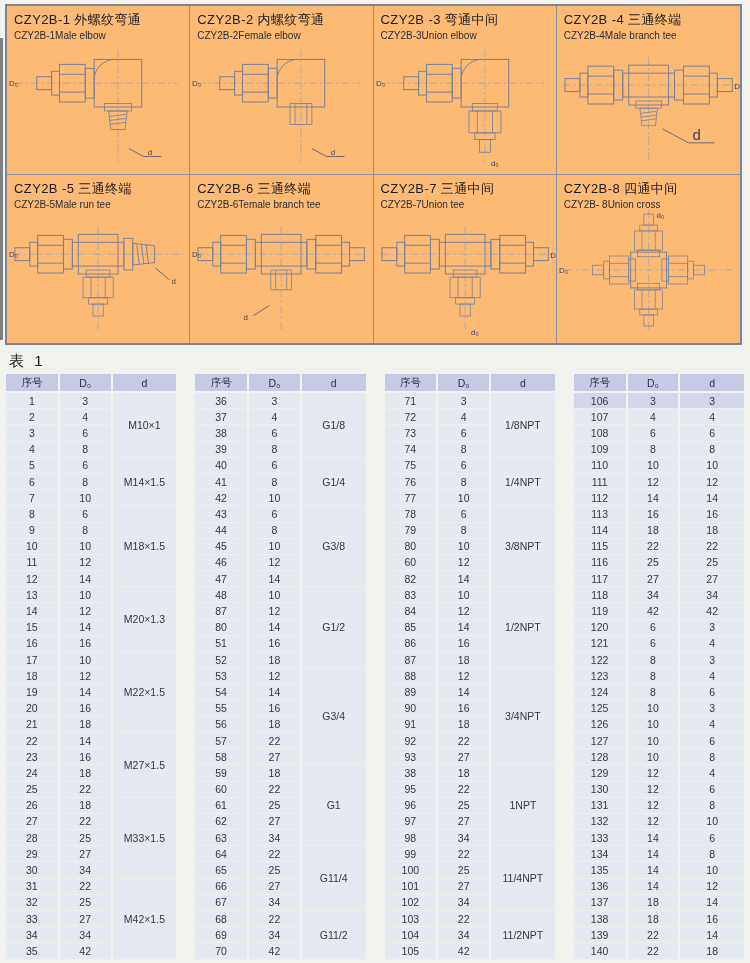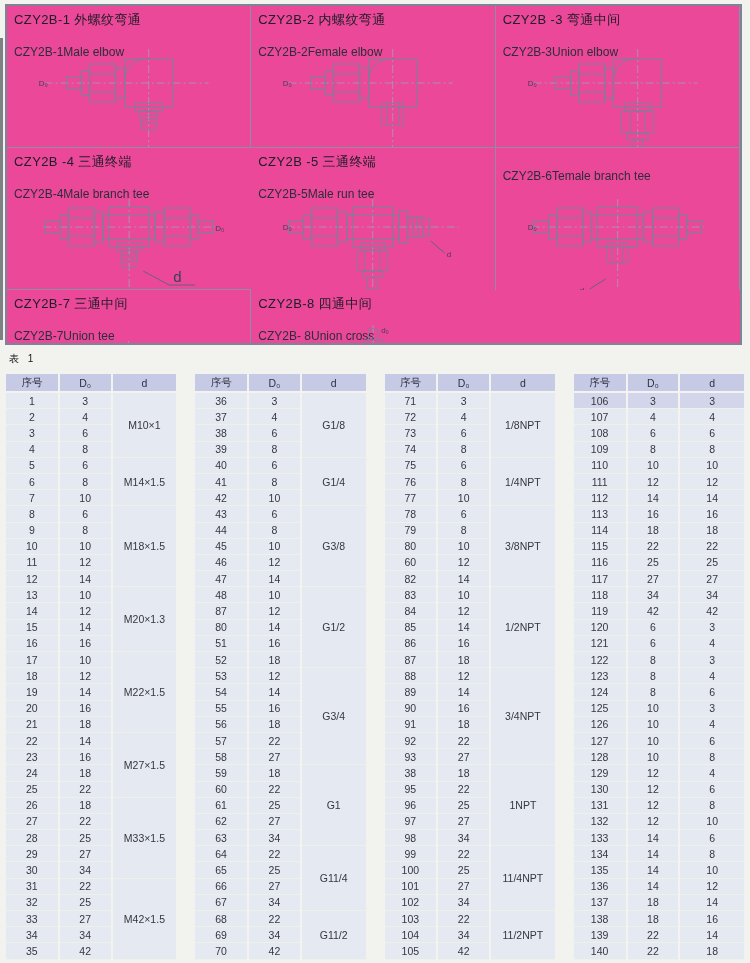--- a/index.html
+++ b/index.html
@@ -5,44 +5,44 @@
   html,body{margin:0;padding:0}
   body{
     width:750px;height:963px;position:relative;
     background:#f2f2ee;
     font-family:"Liberation Sans","DejaVu Sans",sans-serif;
     color:#222;overflow:hidden;
   }
   
   .panel{
     position:absolute;left:5px;top:4px;width:737px;height:341px;
-    display:grid;grid-template-columns:repeat(3,1fr);grid-template-rows:1fr 1fr;
-    background:#ec4899;border:2px solid #7d8496;box-sizing:border-box;
+    display:grid;grid-template-columns:repeat(4,1fr);grid-template-rows:1fr 1fr;
+    background:#fdba74;border:2px solid #7d8496;box-sizing:border-box;
   }
   .cell{
     position:relative;border-right:1px solid #8a90a2;border-bottom:1px solid #8a90a2;
     padding:5px 7px 0;box-sizing:border-box;overflow:hidden;
   }
   .cell:nth-child(4n){border-right:none}
   .cell:nth-child(n+5){border-bottom:none}
   .zh{font-size:13px;color:#1b1d26;letter-spacing:.4px;white-space:nowrap}
-  .en{font-size:12px;color:#2b2e3a;margin-top:16px;white-space:nowrap}
+  .en{font-size:10px;color:#2b2e3a;margin-top:1px;white-space:nowrap}
   svg.draw{position:absolute;left:0;top:31px;width:100%;height:134px}
   svg.draw rect,svg.draw line,svg.draw polygon,svg.draw path{
     fill:none;stroke:#78819a;stroke-width:1;
   }
   svg.draw line.cl{stroke:#9aa2b8;stroke-width:.8;stroke-dasharray:8 3 2 3}
   svg.draw line.leader{stroke:#5a6378;stroke-width:.9}
   svg.draw text{stroke:none;fill:#3c4254;font-size:8px;font-family:"Liberation Sans",sans-serif}
   svg.draw text.lg{font-size:15px}
   .scan-strip{position:absolute;left:0;top:38px;width:3px;height:302px;background:#30343c;opacity:.6}
 
   
   .table-label{
-    position:absolute;left:9px;top:352px;font-size:10px;color:#15161c;letter-spacing:3px;
+    position:absolute;left:9px;top:352px;font-size:15px;color:#15161c;letter-spacing:3px;
   }
   .tables{
     position:absolute;left:6px;top:374px;width:738px;display:flex;gap:19px;
   }
   .grp{flex:1;min-width:0}
   table.tbl{width:100%;border-collapse:collapse;table-layout:fixed}
   table.tbl th{
     background:#c7cae4;font-size:10.5px;font-weight:normal;color:#2e3142;
     height:17px;border-bottom:2px solid #f3f3ef;border-right:2px solid #f3f3ef;
     padding:0;
@@ -213,20 +213,21 @@
           <line x1="29" y1="9" x2="55" y2="9"></line>
           <rect x="55" y="-12" width="8" height="24"></rect>
           <rect x="63" y="-6.5" width="15" height="13"></rect>
         </g>
         <text x="2" y="51" class="" text-anchor="start">D₀</text>
         <line x1="150" y1="62" x2="164" y2="74" class="leader"></line>
         <text x="166" y="78" class="" text-anchor="start">d</text>
       </svg>
     </div>
     <div class="cell">
+      <div class="zh">CZY2B-6 三通终端</div>
       <div class="en">CZY2B-6Temale branch tee</div>
       <svg viewBox="0 0 184 134" class="draw">
         <line x1="6" y1="48" x2="178" y2="48" class="cl"></line>
         <line x1="92" y1="20" x2="92" y2="126" class="cl"></line>
         <rect x="72" y="28" width="40" height="40"></rect>
         <rect x="66" y="36" width="52" height="24"></rect>
         <g transform="translate(92,48) rotate(180) scale(1)">
           <rect x="26" y="-15" width="9" height="30"></rect>
           <rect x="35" y="-19" width="26" height="38"></rect>
           <line x1="35" y1="-9" x2="61" y2="-9"></line>

